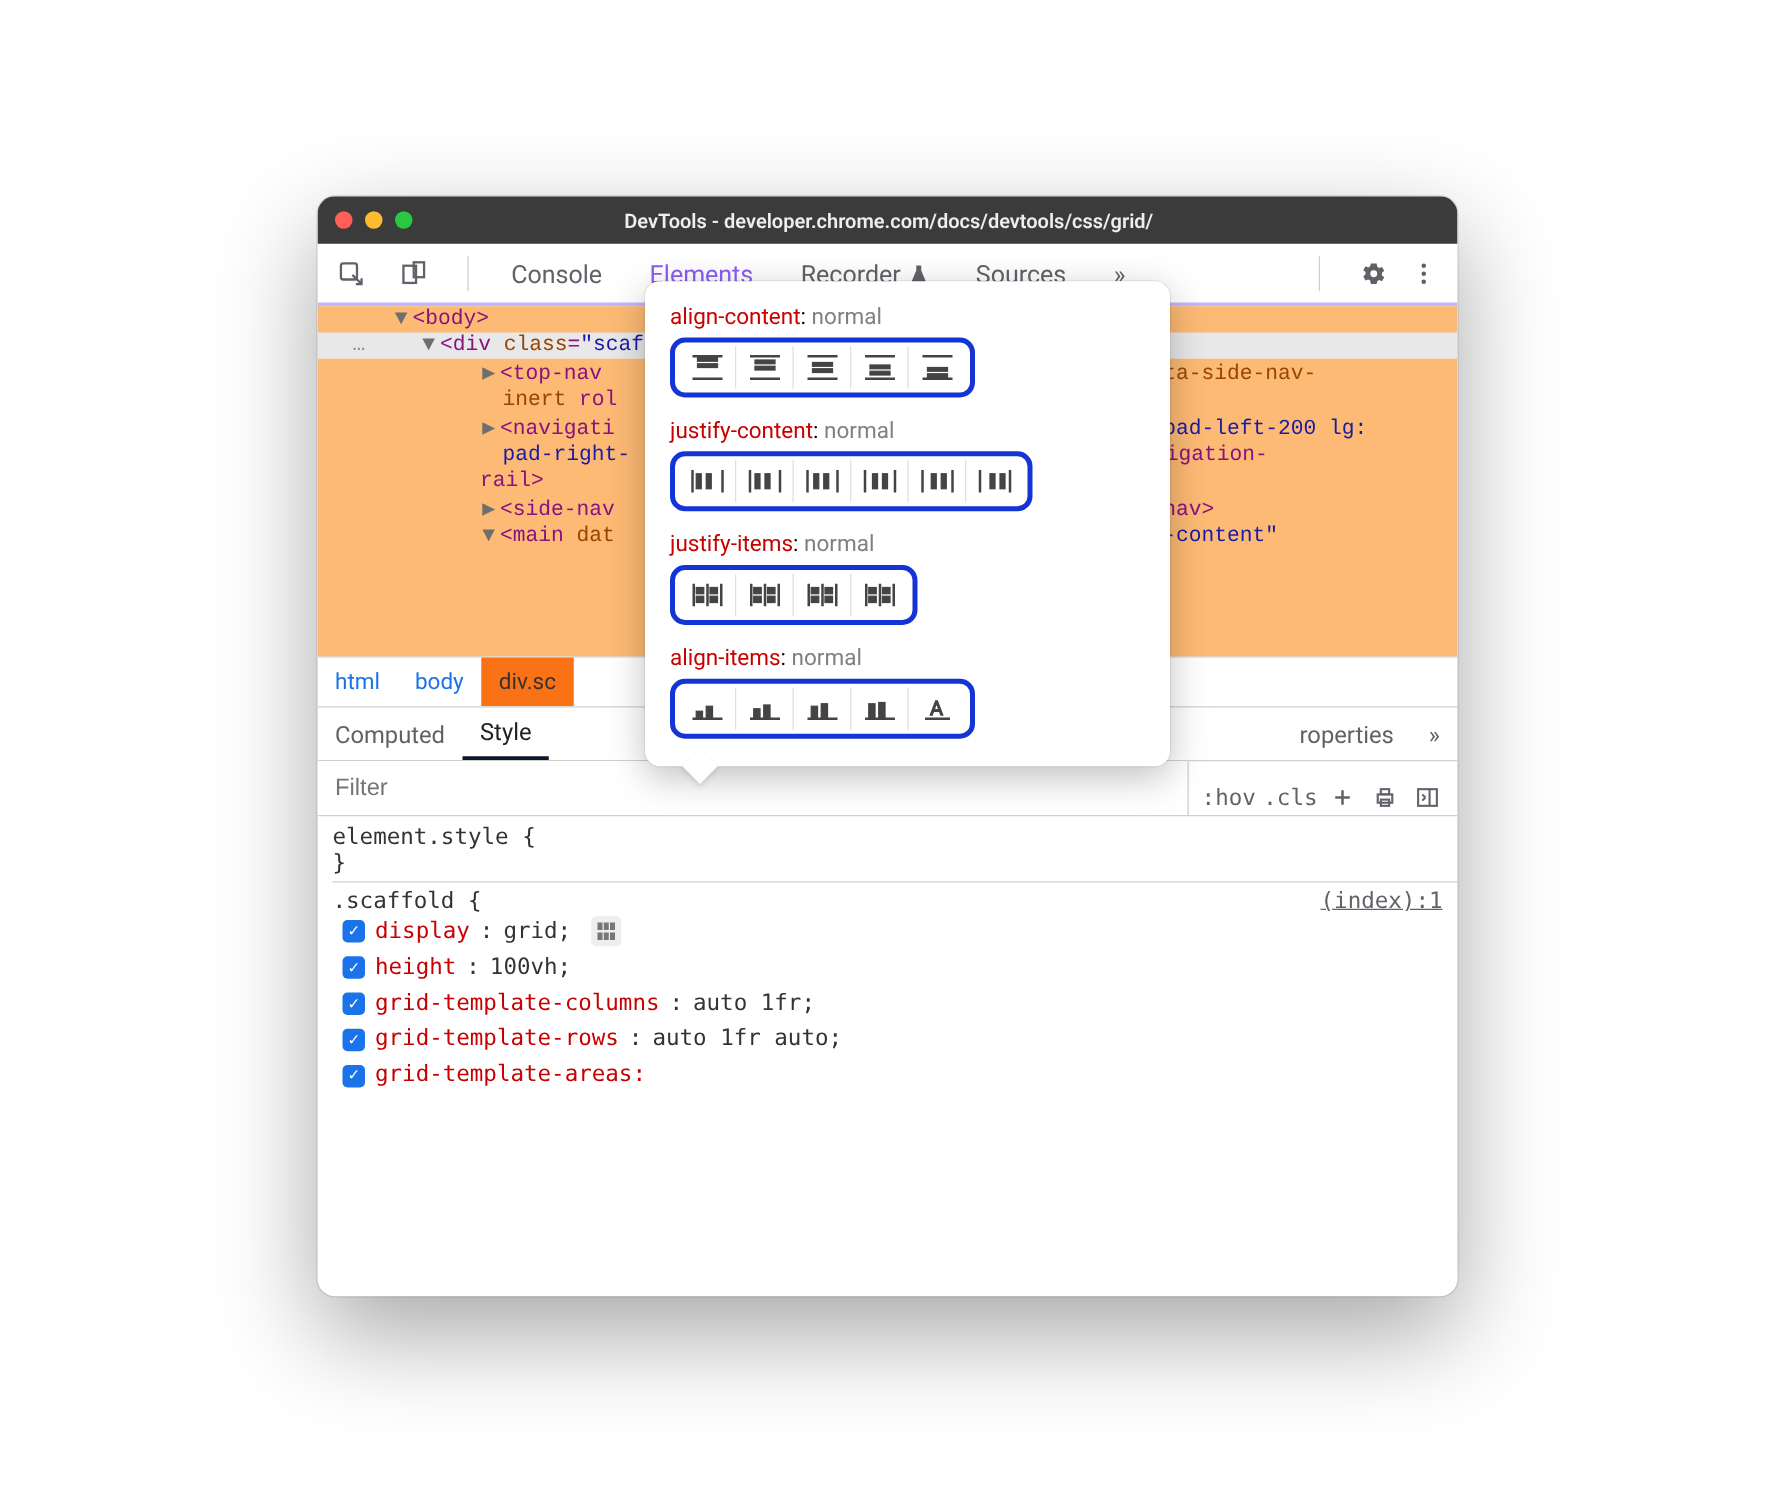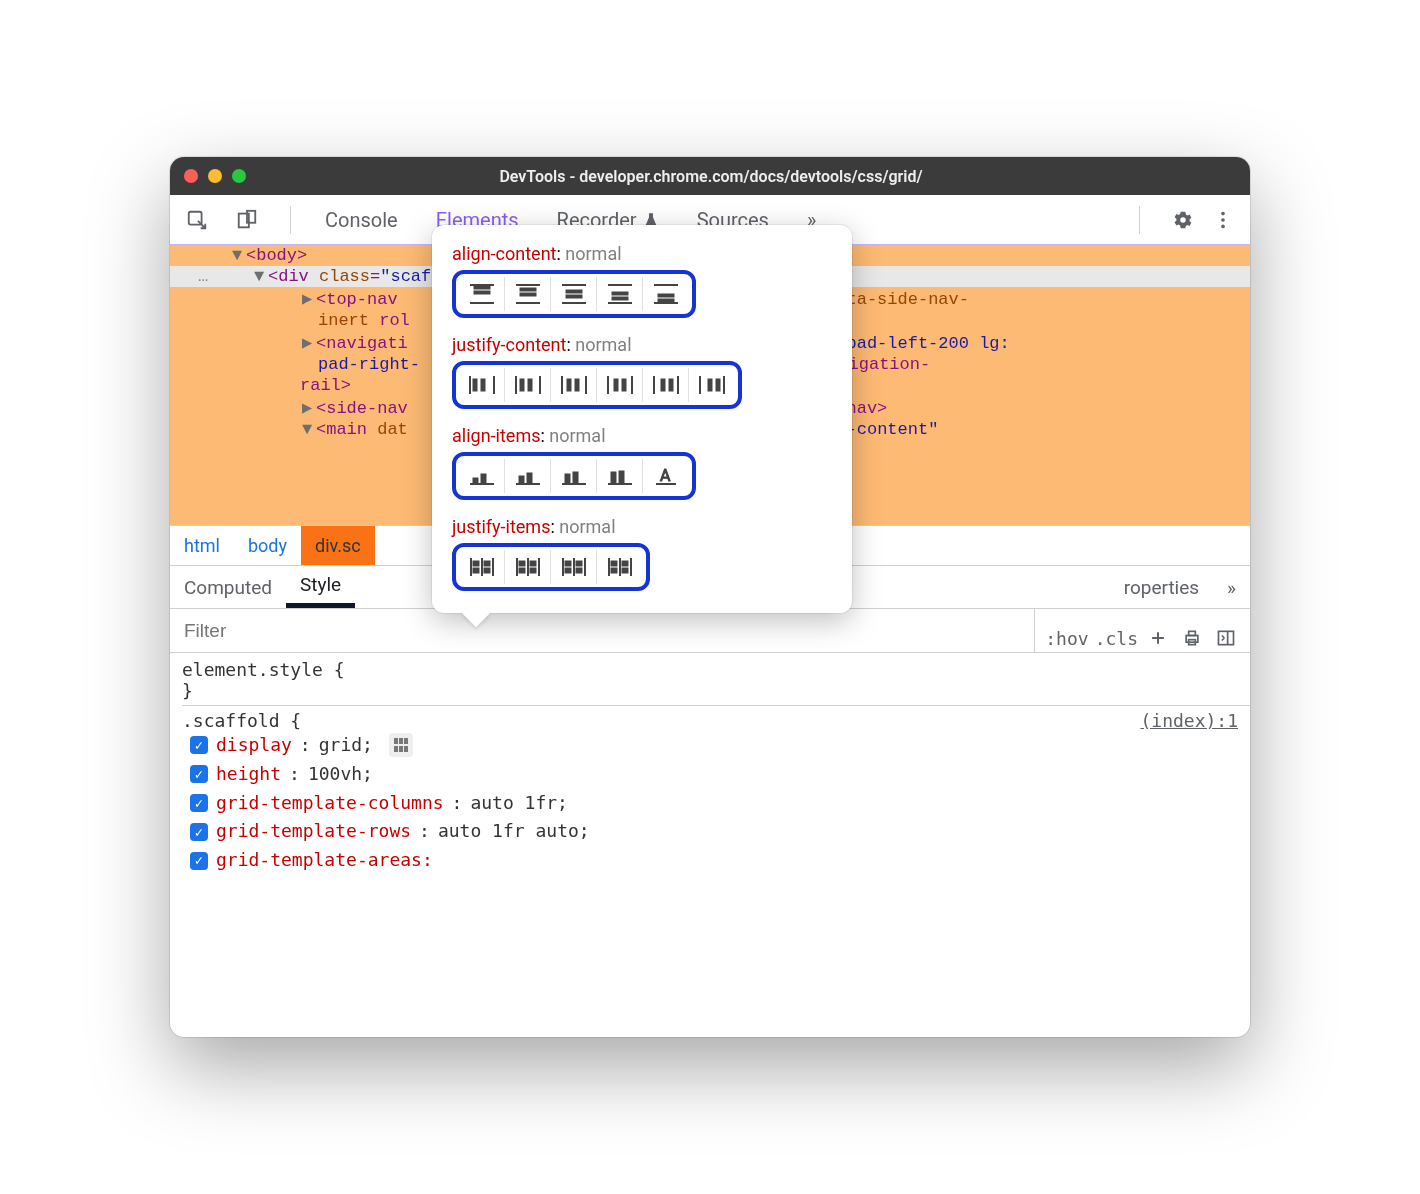--- a/index.html
+++ b/index.html
@@ -6,21 +6,21 @@
   body {
     font-family: -apple-system, BlinkMacSystemFont, "Segoe UI", Roboto, sans-serif;
     background: #fff;
     width: 1420px;
     height: 1194px;
     display: flex;
     align-items: center;
     justify-content: center;
   }
   .window {
-    width: 1080px;
+    width: 912px;
     height: 880px;
     border-radius: 14px;
     box-shadow: 0 30px 80px rgba(0,0,0,0.35), 0 0 0 1px rgba(0,0,0,0.1);
     overflow: hidden;
     background: #fff;
     display: flex;
     flex-direction: column;
     position: relative;
   }
   .titlebar {
@@ -35,21 +35,21 @@
     position: relative;
   }
   .traffic { display: flex; gap: 10px; }
   .traffic .dot { width: 14px; height: 14px; border-radius: 50%; }
   .dot.red { background: #ff5f57; }
   .dot.yellow { background: #febc2e; }
   .dot.green { background: #28c840; }
   .titlebar-title { flex: 1; text-align: center; margin-left: -60px; }
   .toolbar {
     height: 50px;
-    border-bottom: 1px solid #c4b5fd;
+    border-bottom: 3px solid #c4b5fd;
     display: flex;
     align-items: center;
     padding: 0 14px;
     gap: 24px;
     font-size: 20px;
     color: #5f6368;
   }
   .tb-icon {
     width: 26px; height: 26px; display: flex; align-items: center; justify-content: center;
     color: #5f6368;
@@ -92,21 +92,21 @@
   .crumb { padding: 0 14px; height: 100%; display: flex; align-items: center; cursor: pointer; }
   .crumb.sel { background: #f97316; color: #333; }
   .styles-tabrow {
     border-top: 1px solid #d0d0d0;
     border-bottom: 1px solid #d0d0d0;
     display: flex; align-items: center;
     font-size: 19px; color: #5f6368;
     height: 44px;
   }
   .stab { padding: 0 14px; height: 100%; display: flex; align-items: center; cursor: pointer; }
-  .stab.active { color: #202124; border-bottom: 5px solid #0f172a; text-align: right; }
+  .stab.active { color: #202124; border-bottom: 3px solid #0f172a; text-align: right; }
   .filterrow {
     border-bottom: 1px solid #d0d0d0;
     display: flex; align-items: flex-end;
     height: 44px;
   }
   .filter-input {
     flex: 1; border: none; font-size: 19px;
     padding: 0 14px; outline: none; color: #5f6368;
     height: 100%; border-right: 1px solid #d0d0d0;
   }
@@ -434,56 +434,20 @@
             </div>
             <div class="cell">
               <svg viewBox="0 0 30 24">
                 <line x1="3" y1="3" x2="3" y2="21" stroke="#555" stroke-width="2"></line>
                 <line x1="27" y1="3" x2="27" y2="21" stroke="#555" stroke-width="2"></line>
                 <rect x="11" y="6" width="4" height="12" fill="#555"></rect>
                 <rect x="19" y="6" width="4" height="12" fill="#555"></rect>
               </svg>
             </div>
           </div></div>
-        <div class="popup-row"><div class="popup-label"><span class="pname">align-items</span>: <span class="pval">normal</span></div><div class="icon-strip">
-            <div class="cell">
-              <svg viewBox="0 0 30 24">
-                <line x1="3" y1="20" x2="27" y2="20" stroke="#555" stroke-width="2"></line>
-                <rect x="6" y="14" width="5" height="6" fill="#555"></rect>
-                <rect x="14" y="10" width="5" height="10" fill="#555"></rect>
-              </svg>
-            </div>
-            <div class="cell">
-              <svg viewBox="0 0 30 24">
-                <line x1="3" y1="20" x2="27" y2="20" stroke="#555" stroke-width="2"></line>
-                <rect x="6" y="12" width="5" height="8" fill="#555"></rect>
-                <rect x="14" y="9" width="5" height="11" fill="#555"></rect>
-              </svg>
-            </div>
-            <div class="cell">
-              <svg viewBox="0 0 30 24">
-                <line x1="3" y1="20" x2="27" y2="20" stroke="#555" stroke-width="2"></line>
-                <rect x="6" y="10" width="5" height="10" fill="#555"></rect>
-                <rect x="14" y="8" width="5" height="12" fill="#555"></rect>
-              </svg>
-            </div>
-            <div class="cell">
-              <svg viewBox="0 0 30 24">
-                <line x1="3" y1="20" x2="27" y2="20" stroke="#555" stroke-width="2"></line>
-                <rect x="6" y="8" width="5" height="12" fill="#555"></rect>
-                <rect x="14" y="7" width="5" height="13" fill="#555"></rect>
-              </svg>
-            </div>
-            <div class="cell">
-              <svg viewBox="0 0 30 24">
-                <line x1="5" y1="20" x2="25" y2="20" stroke="#555" stroke-width="2"></line>
-                <text x="9" y="17" font-size="16" fill="#555">A</text>
-              </svg>
-            </div>
-          </div></div>
         <div class="popup-row"><div class="popup-label"><span class="pname">justify-items</span>: <span class="pval">normal</span></div><div class="icon-strip">
             <div class="cell">
               <svg viewBox="0 0 30 24">
                 <line x1="4" y1="3" x2="4" y2="21" stroke="#555" stroke-width="2"></line>
                 <line x1="15" y1="3" x2="15" y2="21" stroke="#555" stroke-width="2"></line>
                 <line x1="26" y1="3" x2="26" y2="21" stroke="#555" stroke-width="2"></line>
                 <rect x="6" y="6" width="6" height="5" fill="#555"></rect>
                 <rect x="17" y="6" width="6" height="5" fill="#555"></rect>
                 <rect x="6" y="13" width="6" height="5" fill="#555"></rect>
                 <rect x="17" y="13" width="6" height="5" fill="#555"></rect>
@@ -516,16 +480,52 @@
                 <line x1="4" y1="3" x2="4" y2="21" stroke="#555" stroke-width="2"></line>
                 <line x1="15" y1="3" x2="15" y2="21" stroke="#555" stroke-width="2"></line>
                 <line x1="26" y1="3" x2="26" y2="21" stroke="#555" stroke-width="2"></line>
                 <rect x="6" y="6" width="6" height="5" fill="#555"></rect>
                 <rect x="17" y="6" width="6" height="5" fill="#555"></rect>
                 <rect x="6" y="13" width="6" height="5" fill="#555"></rect>
                 <rect x="17" y="13" width="6" height="5" fill="#555"></rect>
               </svg>
             </div>
           </div></div>
+        <div class="popup-row"><div class="popup-label"><span class="pname">align-items</span>: <span class="pval">normal</span></div><div class="icon-strip">
+            <div class="cell">
+              <svg viewBox="0 0 30 24">
+                <line x1="3" y1="20" x2="27" y2="20" stroke="#555" stroke-width="2"></line>
+                <rect x="6" y="14" width="5" height="6" fill="#555"></rect>
+                <rect x="14" y="10" width="5" height="10" fill="#555"></rect>
+              </svg>
+            </div>
+            <div class="cell">
+              <svg viewBox="0 0 30 24">
+                <line x1="3" y1="20" x2="27" y2="20" stroke="#555" stroke-width="2"></line>
+                <rect x="6" y="12" width="5" height="8" fill="#555"></rect>
+                <rect x="14" y="9" width="5" height="11" fill="#555"></rect>
+              </svg>
+            </div>
+            <div class="cell">
+              <svg viewBox="0 0 30 24">
+                <line x1="3" y1="20" x2="27" y2="20" stroke="#555" stroke-width="2"></line>
+                <rect x="6" y="10" width="5" height="10" fill="#555"></rect>
+                <rect x="14" y="8" width="5" height="12" fill="#555"></rect>
+              </svg>
+            </div>
+            <div class="cell">
+              <svg viewBox="0 0 30 24">
+                <line x1="3" y1="20" x2="27" y2="20" stroke="#555" stroke-width="2"></line>
+                <rect x="6" y="8" width="5" height="12" fill="#555"></rect>
+                <rect x="14" y="7" width="5" height="13" fill="#555"></rect>
+              </svg>
+            </div>
+            <div class="cell">
+              <svg viewBox="0 0 30 24">
+                <line x1="5" y1="20" x2="25" y2="20" stroke="#555" stroke-width="2"></line>
+                <text x="9" y="17" font-size="16" fill="#555">A</text>
+              </svg>
+            </div>
+          </div></div>
       </div>
   </div>
 
 </div>
 
 </body></html>

